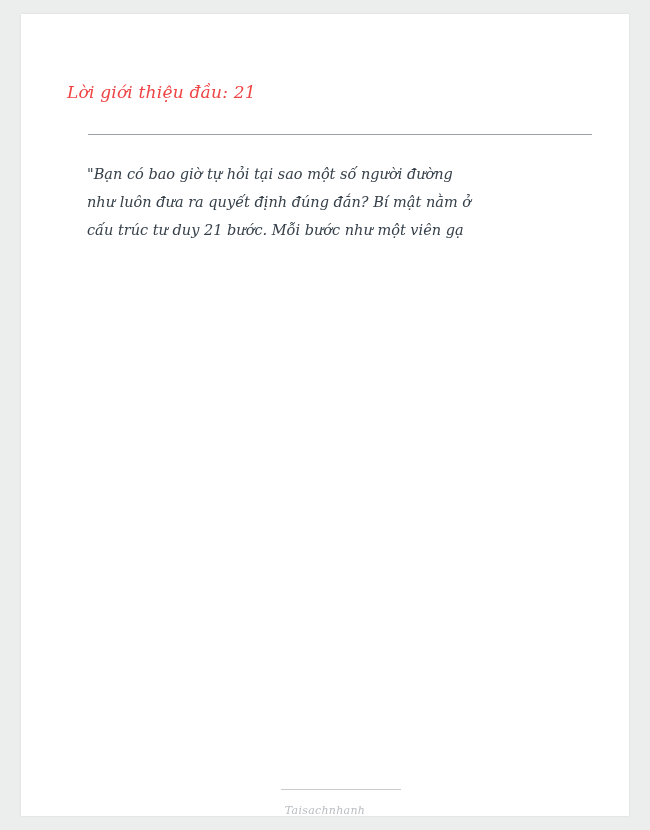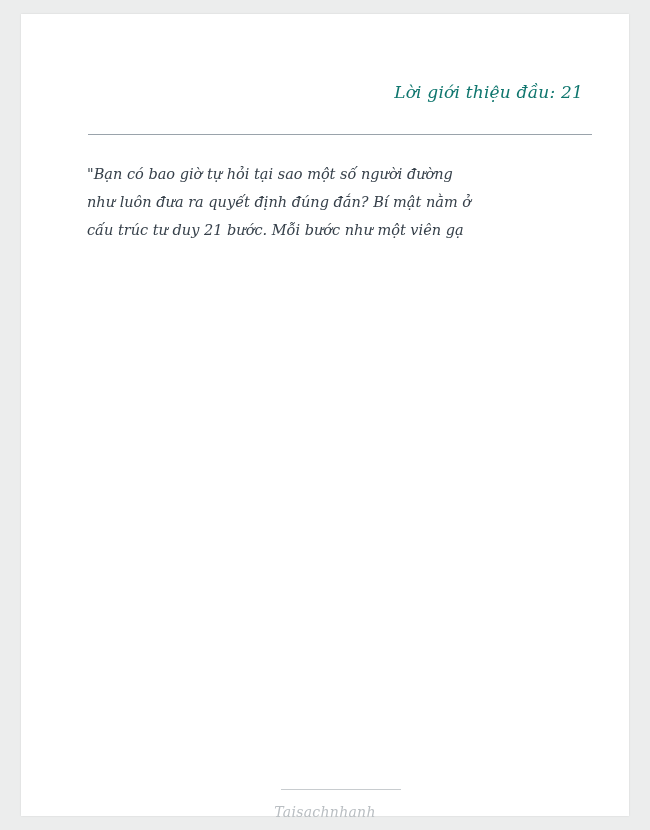--- a/index.html
+++ b/index.html
@@ -28,25 +28,25 @@
     left: 0;
     top: 0;
     right: 0;
     bottom: 0;
   }
   .doc-title {
     position: absolute;
     left: 46px;
     top: 68px;
     width: 516px;
-    text-align: right;
+    text-align: left;
     font-family: "DejaVu Serif", serif;
     font-style: italic;
     font-size: 17px;
-    color: #0f766e;
+    color: #ef4444;
     letter-spacing: 0.2px;
     white-space: nowrap;
   }
   .title-rule {
     position: absolute;
     left: 67px;
     top: 120px;
     width: 504px;
     height: 1px;
     background: #9aa3ab;
@@ -72,21 +72,21 @@
     background: #c8cccf;
   }
   .footer-text {
     position: absolute;
     left: 46px;
     top: 790px;
     width: 516px;
     text-align: center;
     font-family: "DejaVu Serif", serif;
     font-style: italic;
-    font-size: 14px;
+    font-size: 11px;
     color: #b9bec2;
     letter-spacing: 0.3px;
   }
 </style>
 </head>
 <body>
 
 <div class="page">
   <div class="page-inner">
 

